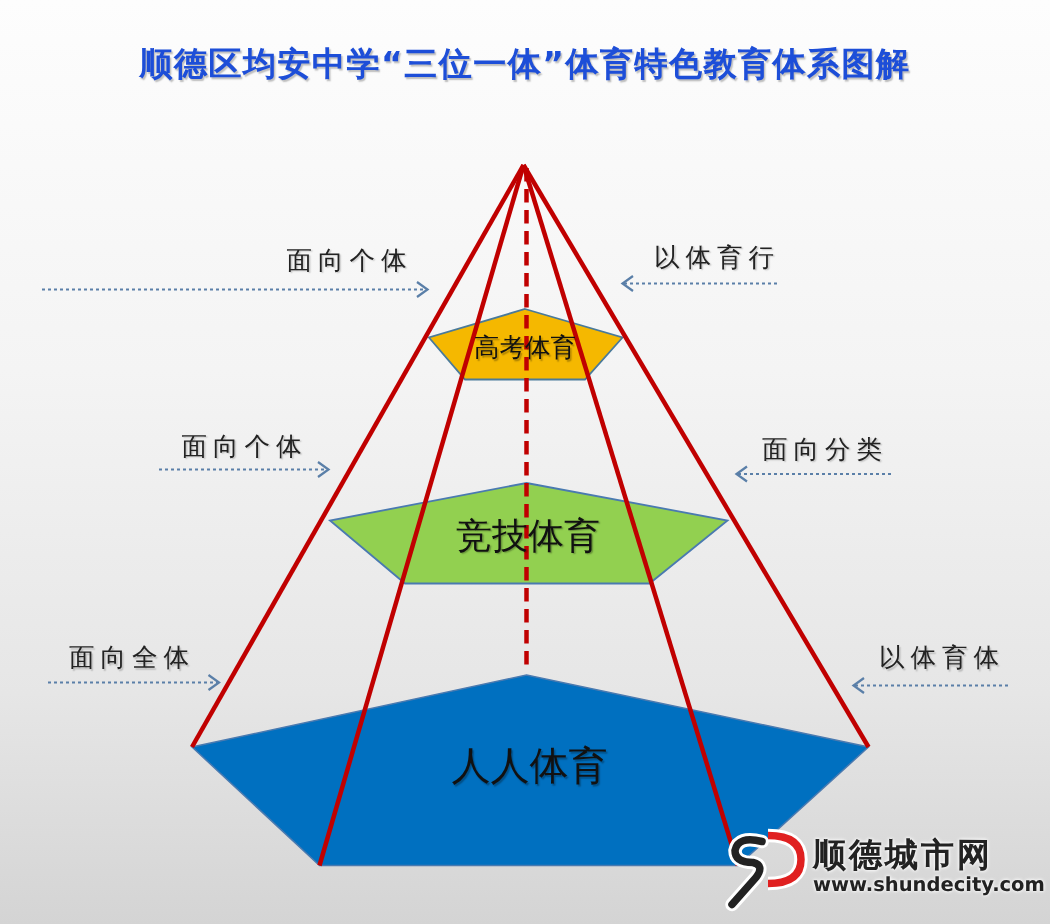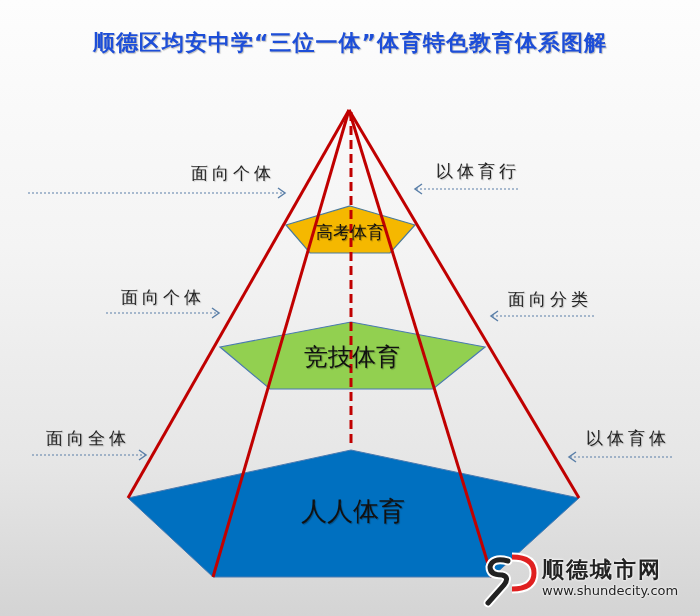--- a/index.html
+++ b/index.html
@@ -23,21 +23,21 @@
     position:absolute; font-weight:normal; color:#111;
     text-shadow: 1px 1px 1px rgba(0,0,0,0.3); white-space:nowrap;
     transform: translate(-50%, -50%);
   }
   .watermark { position:absolute; left:482px; top:547px; width:215px; height:62px; }
   .wm-name {
     position:absolute; left:60px; top:8px; font-size:22px; font-weight:bold; color:#222;
     letter-spacing:2px; text-shadow: 0 0 2px #fff, 0 0 3px #fff;
   }
   .wm-url {
-    position:absolute; left:60px; top:36px; font-size:13px; font-weight:normal; color:#222;
+    position:absolute; left:60px; top:36px; font-size:13px; font-weight:bold; color:#222;
     text-shadow: 0 0 2px #fff, 0 0 3px #fff;
   }
 </style>
 </head>
 <body>
 
 <div class="title">顺德区均安中学“三位一体”体育特色教育体系图解</div>
 
 <svg class="diagram" width="700" height="616" viewBox="0 0 700 616">
 

